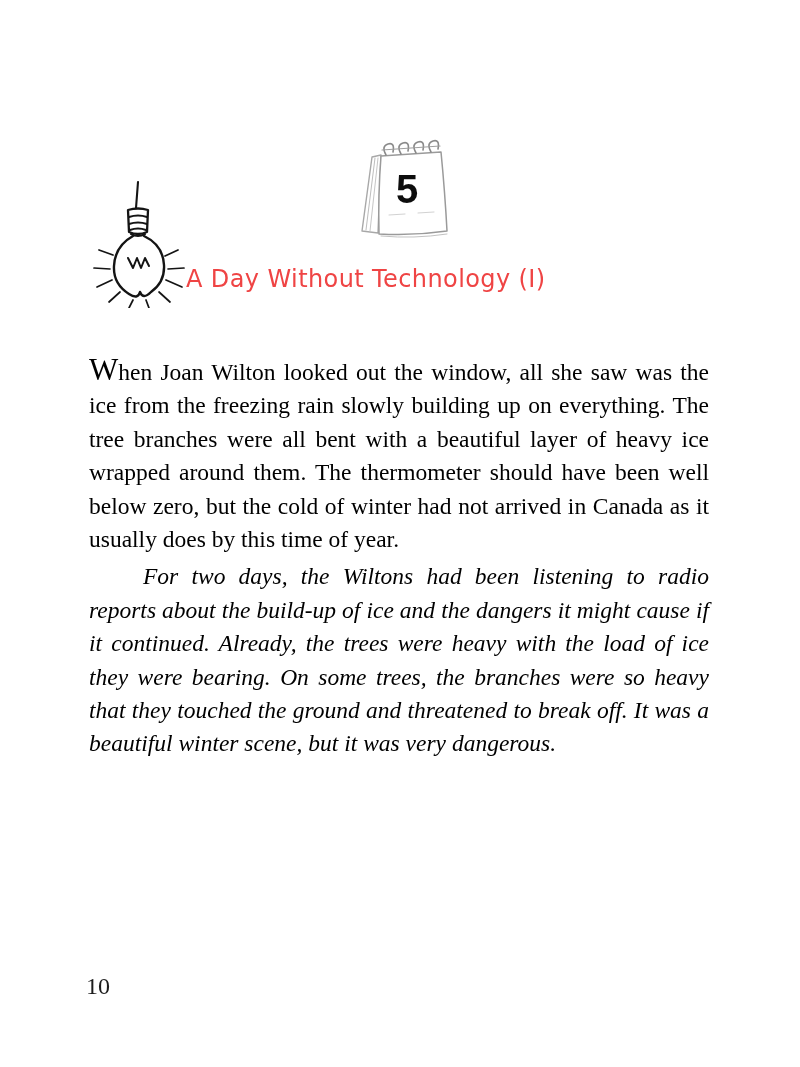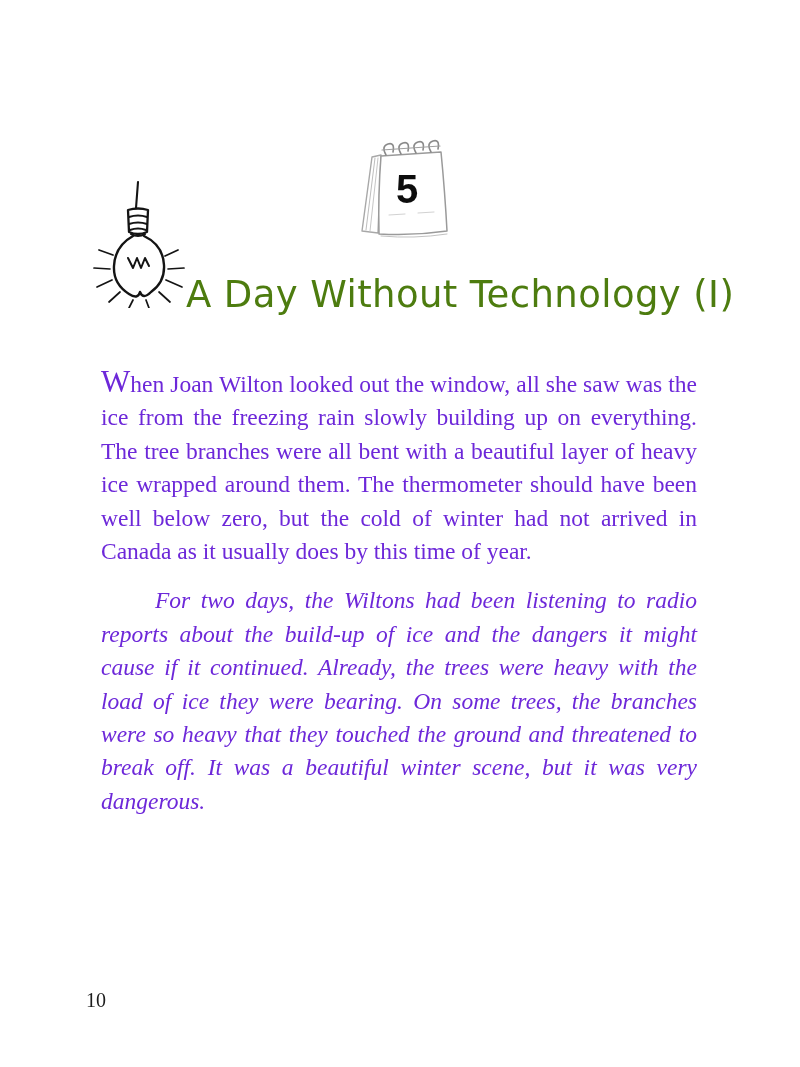--- a/index.html
+++ b/index.html
@@ -69,66 +69,65 @@
     height: 128px;
   }
 
   
   .chapter-title {
     position: absolute;
     left: 186px;
     top: 120px;
     width: 560px;
     font-family: "DejaVu Sans", "Liberation Sans", sans-serif;
-    font-size: 37px;
+    font-size: 24px;
     font-weight: 400;
-    color: #4d7c0f;
+    color: #ef4444;
     letter-spacing: 0.4px;
     white-space: nowrap;
     line-height: 1.1;
   }
 
   
   .body-text {
     position: absolute;
     left: 85px;
     top: 352px;
     width: 628px;
   }
 
   .para {
-    margin: 16px;
+    margin: 4px;
     text-align: justify;
     text-justify: inter-word;
     font-size: 23.5px;
     line-height: 33.4px;
-    color: #6d28d9;
+    color: #000000;
     hyphens: none;
   }
 
   .para.indented {
     text-indent: 54px;
     font-style: italic;
   }
 
   
   .initial-cap {
     font-size: 31px;
     line-height: 0;
   }
 
   
   .page-number {
     position: absolute;
     left: 86px;
     top: 974px;
-    font-size: 20px;
+    font-size: 24px;
     color: #1d1d1d;
     line-height: 1;
-    margin-top: 16px;
   }
 
   
   .watermark {
     position: absolute;
     left: 0;
     top: 1100px;
     width: 800px;
     text-align: center;
     font-family: "Liberation Sans", sans-serif;

